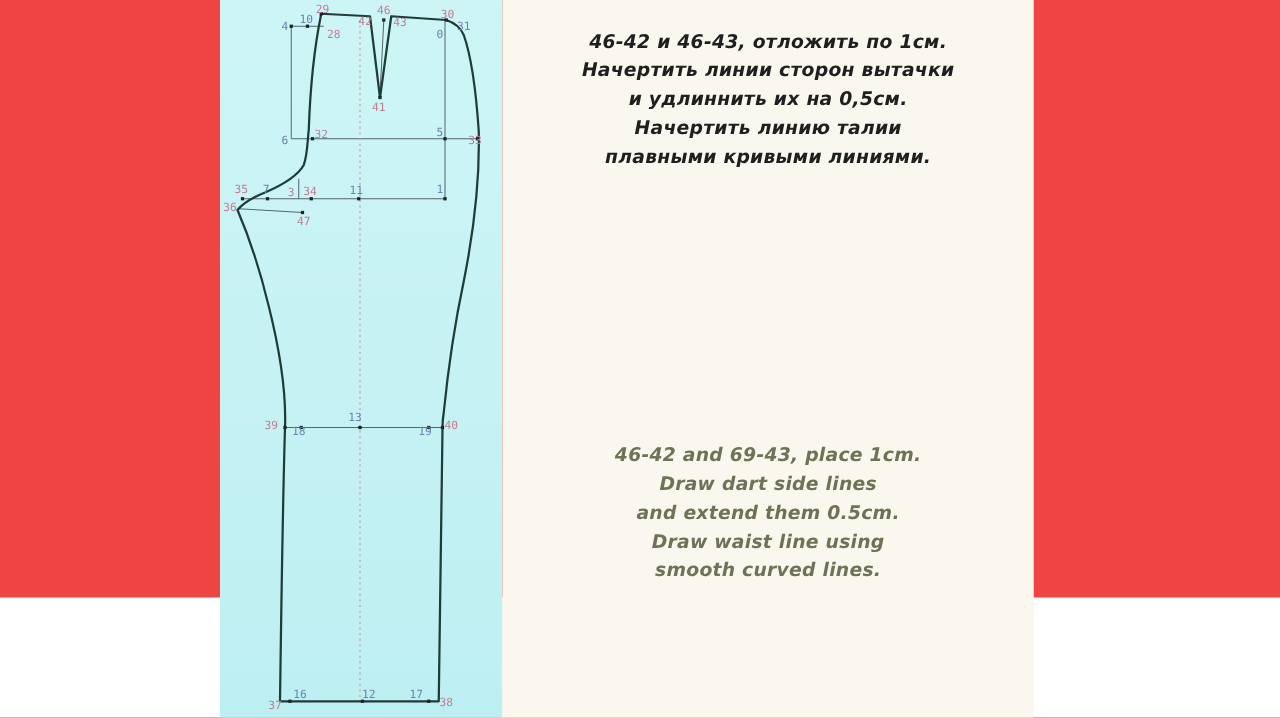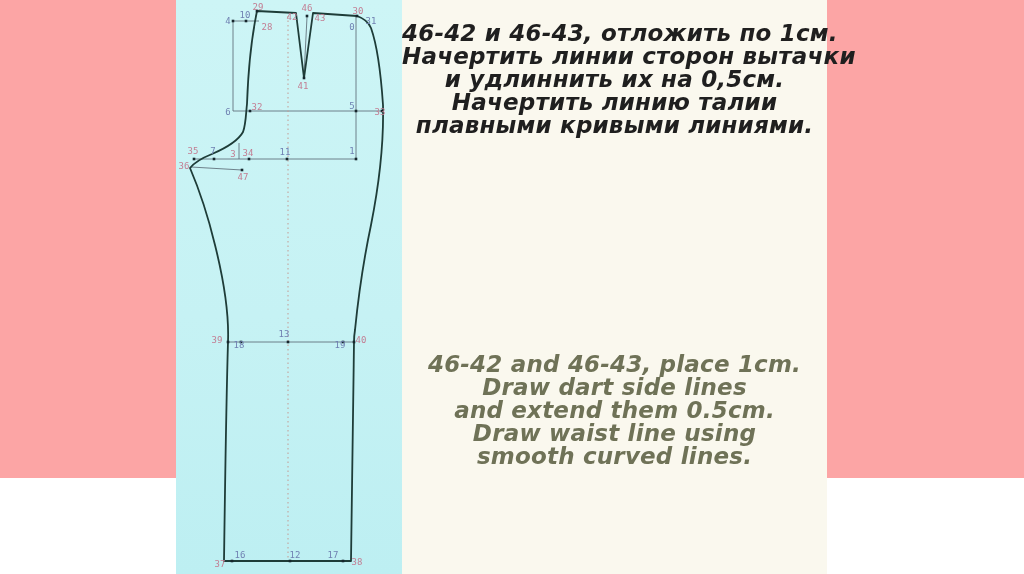--- a/index.html
+++ b/index.html
@@ -5,21 +5,21 @@
   html, body { margin: 0; padding: 0; }
   body {
     width: 1024px; height: 574px;
     background: #ffffff;
     overflow: hidden;
     font-family: "DejaVu Sans", sans-serif;
   }
   .slide {
     position: relative;
     width: 1024px; height: 478px;
-    background: #fca5a5;
+    background: #ef4444;
   }
   .diagram-panel {
     position: absolute;
     left: 176px; top: 0;
     width: 226px; height: 574px;
     background: linear-gradient(180deg, #cdf5f6 0%, #c6f2f4 55%, #bdeff2 100%);
   }
   .diagram-panel svg { display: block; }
   .text-panel {
     position: absolute;
@@ -27,21 +27,21 @@
     width: 425px; height: 574px;
     background: #faf8ee;
     text-align: center;
   }
   .instr {
     position: absolute;
     left: 0; width: 100%;
     white-space: pre;
     font-weight: bold;
     font-style: italic;
-    font-size: 23px;
+    font-size: 15px;
     line-height: 23px;
     letter-spacing: 0.2px;
   }
   .instr-ru { top: 22px; }
   .instr-es { top: 187px; }
   .instr-en { top: 353px; }
   .pattern-label {
     font-family: "DejaVu Sans Mono", monospace;
     font-size: 9px;
   }
@@ -128,20 +128,20 @@
         </g>
     </svg>
   </div>
 
   <div class="text-panel" style="background: rgb(250, 248, 238);">
     <div class="instr instr-ru" style="color: rgb(31, 31, 31);">46-42 и 46-43, отложить по 1см.
 Начертить линии сторон вытачки
 и удлиннить их на 0,5см.
 Начертить линию талии
 плавными кривыми линиями.</div>
-    <div class="instr instr-en" style="color: rgb(111, 114, 87);">46-42 and 46-43, place 1cm.
+    <div class="instr instr-en" style="color: rgb(111, 114, 87);">46-42 and 69-43, place 1cm.
 Draw dart side lines
 and extend them 0.5cm.
 Draw waist line using
 smooth curved lines.</div>
   </div>
 
 </div>
 
 </body></html>

